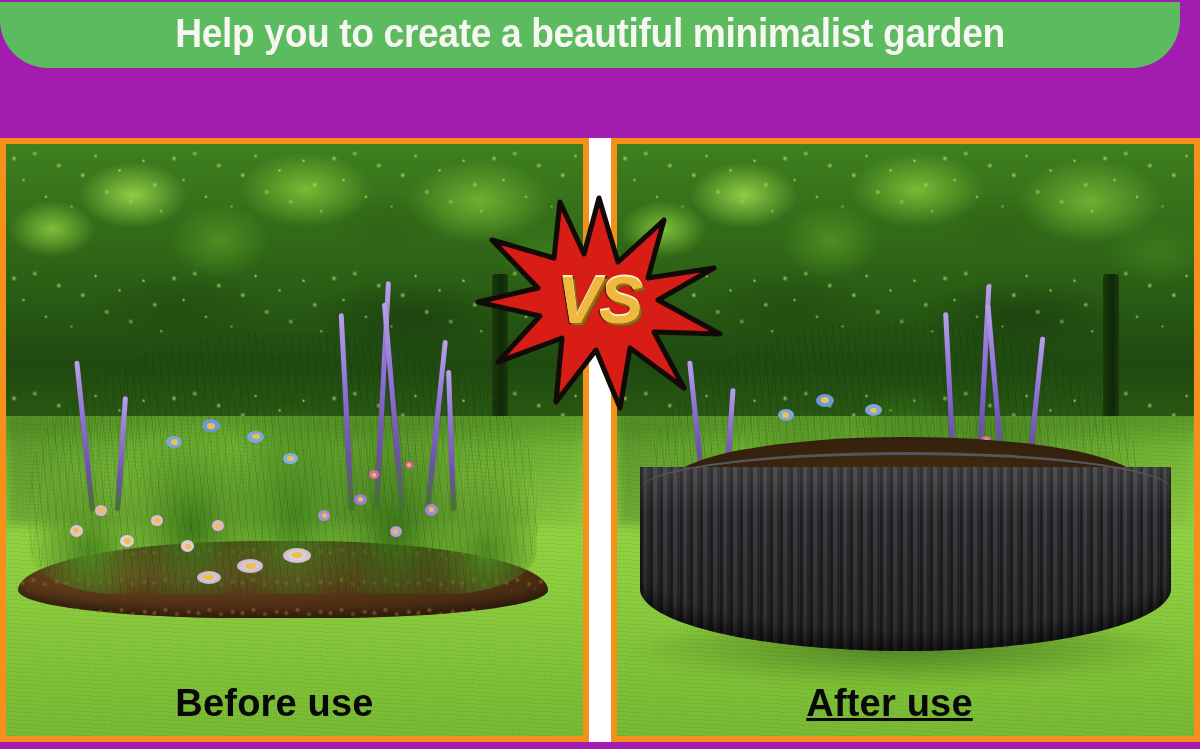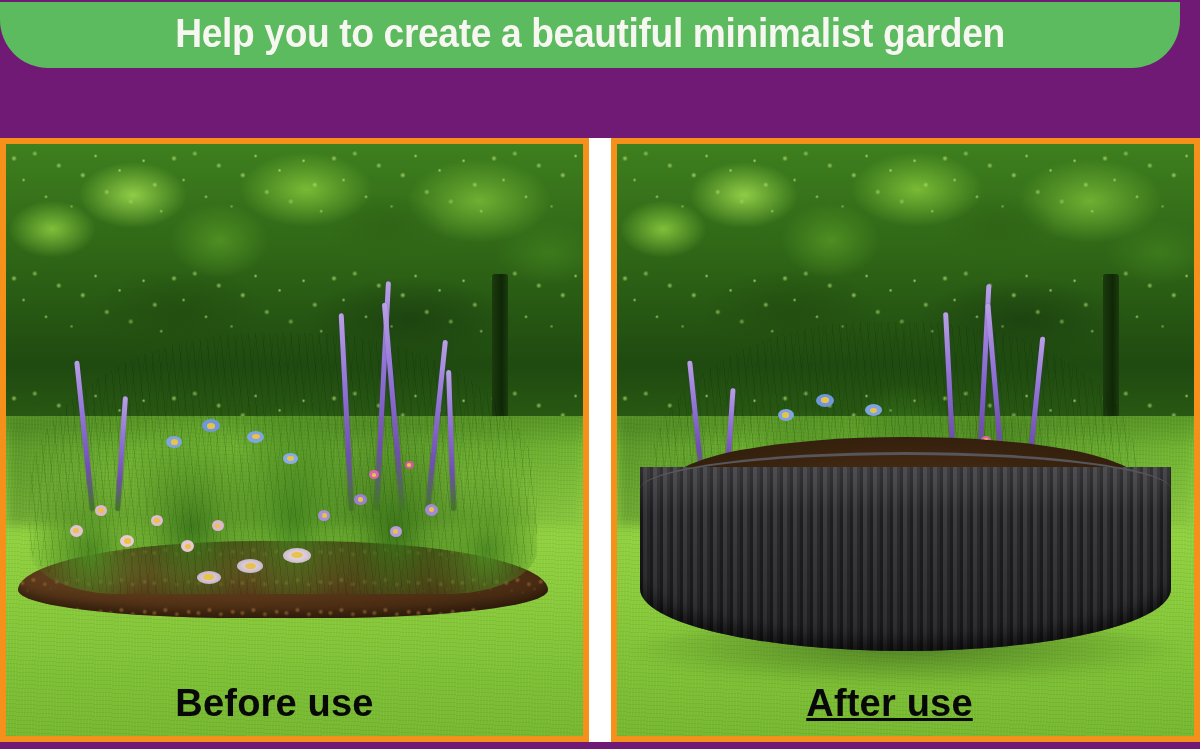--- a/index.html
+++ b/index.html
@@ -10,21 +10,21 @@
     height: 749px;
     overflow: hidden;
     background: #ffffff;
     font-family: "Liberation Sans", sans-serif;
   }
 
   .page {
     position: relative;
     width: 1200px;
     height: 749px;
-    background: #701a75;
+    background: #a21caf;
   }
 
   
   .banner {
     position: absolute;
     left: 0px;
     top: 2px;
     width: 1180px;
     height: 66px;
     background: #5CBA5F;
@@ -478,14 +478,20 @@
           </div>
         </div>
 
         <div class="caption">After use</div>
       </div>
     </div>
   </div>
 
   <div class="divider"></div>
 
+  <div class="vs-wrap">
+    <svg viewBox="0 0 242 212" xmlns="http://www.w3.org/2000/svg" aria-hidden="true">
+      <polygon points="121,2 140,66 186,24 170,82 236,72 180,104 242,138 176,136 206,192 152,152 142,212 118,154 78,206 84,142 20,166 62,120 0,106 60,92 14,44 76,62 82,6 106,58" fill="#D81C16" stroke="#120A06" stroke-width="5" stroke-linejoin="round"></polygon>
+    </svg>
+    <div class="vs-text">VS</div>
+  </div>
 
 </div>
 
 </body></html>

